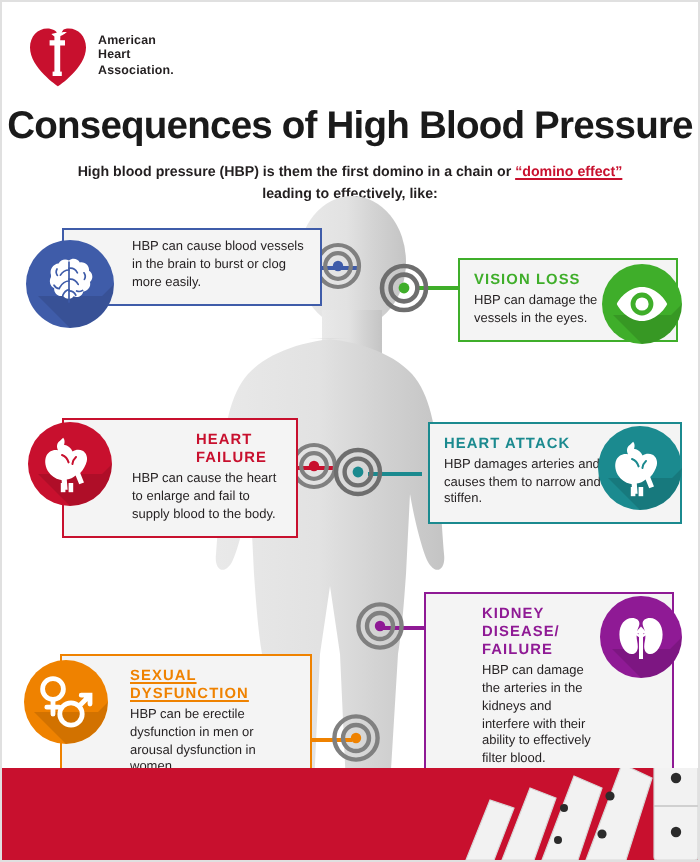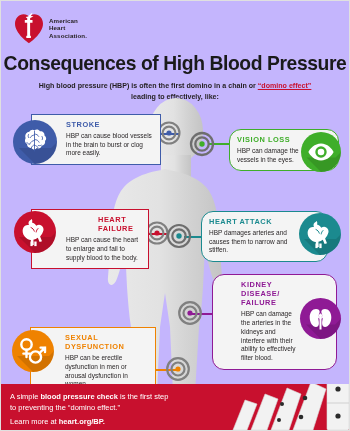--- a/index.html
+++ b/index.html
@@ -4,21 +4,21 @@
 <style>
   * { box-sizing: border-box; margin: 0; padding: 0; }
   html, body { background: #6b6b6b; }
   body {
     font-family: "Liberation Sans", sans-serif;
     display: flex; justify-content: center; align-items: flex-start;
   }
   .poster {
     position: relative;
     width: 350px; height: 431px;
-    background: #c4b5fd;
+    background: #ffffff;
     overflow: hidden;
     border: 1px solid #e0e0e0;
   }
 
   
   .logo { position: absolute; left: 13px; top: 11px; display: flex; align-items: center; gap: 5px; }
   .logo-mark { width: 30px; height: 32px; display: block; }
   .logo-text { font-size: 6.2px; line-height: 7.6px; font-weight: bold; color: #231f20; letter-spacing: .1px; }
 
   
@@ -51,21 +51,21 @@
     padding: 5px 7px 6px 7px;
   }
   .callout .title {
     font-size: 7.4px; font-weight: bold; letter-spacing: .55px;
     margin-bottom: 2.5px; line-height: 9.2px;
   }
   .callout .body {
     font-size: 6.5px; line-height: 8.8px; color: #231f20;
   }
   .callout.left-icon { padding-left: 34px; }
-  .callout.right-icon { padding-right: 36px; border-radius: 12px; }
+  .callout.right-icon { padding-right: 36px; }
 
   
   .badge {
     position: absolute; border-radius: 50%;
     display: flex; align-items: center; justify-content: center;
     overflow: hidden;
   }
   .badge svg { display: block; }
 
   
@@ -94,21 +94,21 @@
     </svg>
     <div class="logo-text">
       <div>American</div>
       <div>Heart</div>
       <div>Association.</div>
     </div>
   </div>
 
   <div class="headline">Consequences of High Blood Pressure</div>
   <div class="subhead">
-    <span>High blood pressure (HBP) is often the first domino in a chain or </span><span class="red">“domino effect”</span><br>
+    <span>High blood pressure (HBP) is them the first domino in a chain or </span><span class="red">“domino effect”</span><br>
     <span>leading to effectively, like:</span>
   </div>
 
   <svg class="silhouette" viewBox="0 0 350 300">
     <defs>
       <linearGradient id="bodyGrad" x1="0" y1="0" x2="1" y2="0">
         <stop offset="0%" stop-color="#e9e9e9"></stop>
         <stop offset="45%" stop-color="#e2e2e2"></stop>
         <stop offset="70%" stop-color="#d3d3d3"></stop>
         <stop offset="100%" stop-color="#c4c4c4"></stop>
@@ -179,21 +179,20 @@
   </svg>
   <svg class="marker" style="left:164px; top:355px;" viewBox="0 0 26 26">
     <g fill="none" stroke="#808080" stroke-width="2.2">
         <circle cx="13" cy="13" r="10.8"></circle>
         <circle cx="13" cy="13" r="6.5"></circle>
       </g>
     <circle cx="13" cy="13" r="2.6" fill="#ef8200"></circle>
   </svg>
 
   <div class="callout left-icon" style="left:30px; top:113px; width:130px; border-color:#3f5ca9;">
-    <div class="title" style="color:#3f5ca9;">STROKE</div>
     <div class="body">HBP can cause blood vessels in the brain to burst or clog more easily.</div>
   </div>
   <div class="badge" style="left:12px; top:119px; width:44px; height:44px; background:#3f5ca9;">
     <svg width="44" height="44" viewBox="0 0 44 44">
       <path d="M44 22a22 22 0 0 1-22 22L6 28h32z" fill="#000" opacity=".11"></path>
       <g fill="#ffffff">
         <path d="M12.5 17.5c-.9-3 1.2-5.6 3.8-5.8 1-1.9 3.4-2.6 5.2-1.4 1.6-1.5 4.3-1.1 5.4.9 2.6-.5 4.9 1.6 4.6 4.2 2 1.2 2.3 4.1.5 5.6.6 2.3-1.1 4.6-3.4 4.7-.3 2.2-2.8 3.5-4.8 2.4-1.3 1.8-4.1 1.7-5.3-.2-2.4.6-4.7-1.4-4.4-3.8-2.2-.9-2.7-3.9-1.6-5.6z"></path>
       </g>
       <g fill="none" stroke="#3f5ca9" stroke-width=".85" stroke-linecap="round">
         <path d="M21.5 11v20"></path>
@@ -229,59 +228,59 @@
         <path d="M15.8 9.5c-1.6 1.2-1.5 3.2-.8 4.6-2.4-.6-4.8.6-5.8 2.8-1.2 2.6-.5 6 1.3 8.4 1.7 2.3 4.2 3.6 6.3 3.7l.4 4.9h2.6l-.4-5.1c1.7-.3 3.1-1 4.4-2.1l1.8 4.4 2.4-.9-1.9-4.7c1.6-1.6 2.7-3.7 3.3-5.9.5-2-.3-4.2-2.1-5.2-1.6-.9-3.6-.7-5 .4-.8-1.8-2.4-3.1-4.3-3.4.5-1.2.4-2.5-.4-3.5-.6.7-1.3 1.2-1.8 1.7z"></path>
       </g>
       <g fill="none" stroke="#c8102e" stroke-width="1" stroke-linecap="round">
         <path d="M17 16.5c1.6.6 2.8 2 3.3 3.7M24 17.5c-1 .9-1.6 2.2-1.8 3.5"></path>
       </g>
       <rect x="16.4" y="30.5" width="2.3" height="4.6" fill="#ffffff"></rect>
       <rect x="20.3" y="30.5" width="2.3" height="4.6" fill="#ffffff"></rect>
     </svg>
   </div>
 
-  <div class="callout right-icon" style="left:200px; top:210px; width:127px; border-color:#1b8a8f;">
+  <div class="callout right-icon" style="left:213px; top:210px; width:127px; border-color:#1b8a8f;">
     <div class="title" style="color:#1b8a8f;">HEART ATTACK</div>
     <div class="body">HBP damages arteries and causes them to narrow and stiffen.</div>
   </div>
   <div class="badge" style="left:298px; top:212px; width:42px; height:42px; background:#1b8a8f;">
     <svg width="42" height="42" viewBox="0 0 42 42">
       <path d="M42 21a21 21 0 0 1-21 21L5 26h32z" fill="#000" opacity=".12"></path>
       <g fill="#ffffff">
         <path d="M15.8 9.5c-1.6 1.2-1.5 3.2-.8 4.6-2.4-.6-4.8.6-5.8 2.8-1.2 2.6-.5 6 1.3 8.4 1.7 2.3 4.2 3.6 6.3 3.7l.4 4.9h2.6l-.4-5.1c1.7-.3 3.1-1 4.4-2.1l1.8 4.4 2.4-.9-1.9-4.7c1.6-1.6 2.7-3.7 3.3-5.9.5-2-.3-4.2-2.1-5.2-1.6-.9-3.6-.7-5 .4-.8-1.8-2.4-3.1-4.3-3.4.5-1.2.4-2.5-.4-3.5-.6.7-1.3 1.2-1.8 1.7z"></path>
       </g>
       <g fill="none" stroke="#1b8a8f" stroke-width="1" stroke-linecap="round">
         <path d="M17 16.5c1.6.6 2.8 2 3.3 3.7M24 17.5c-1 .9-1.6 2.2-1.8 3.5"></path>
       </g>
       <rect x="16.4" y="30.5" width="2.3" height="4.6" fill="#ffffff"></rect>
       <rect x="20.3" y="30.5" width="2.3" height="4.6" fill="#ffffff"></rect>
     </svg>
   </div>
 
-  <div class="callout right-icon" style="left:211px; top:273px; width:125px; border-color:#8f1a95;padding-left:28px;">
+  <div class="callout right-icon" style="left:211px; top:295px; width:125px; border-color:#8f1a95;padding-left:28px;">
     <div class="title" style="color:#8f1a95;">KIDNEY DISEASE/ FAILURE</div>
     <div class="body">HBP can damage the arteries in the kidneys and interfere with their ability to effectively filter blood.</div>
   </div>
   <div class="badge" style="left:299px; top:297px; width:41px; height:41px; background:#8f1a95;">
     <svg width="41" height="41" viewBox="0 0 41 41">
       <path d="M41 20.5a20.5 20.5 0 0 1-20.5 20.5L6 26.5h29z" fill="#000" opacity=".12"></path>
       <g fill="#ffffff">
         <path d="M16 11c-3.6 0-6.3 3.4-6.3 8.2 0 5.3 3 9.8 6.2 9.8 2 0 3-1.6 3-3.8 0-1.9-.6-3.3-.6-5.2 0-3.4 1.4-4.5 1.4-6.2 0-1.6-1.4-2.8-3.7-2.8z"></path>
         <path d="M25 11c3.6 0 6.3 3.4 6.3 8.2 0 5.3-3 9.8-6.2 9.8-2 0-3-1.6-3-3.8 0-1.9.6-3.3.6-5.2 0-3.4-1.4-4.5-1.4-6.2 0-1.6 1.4-2.8 3.7-2.8z"></path>
         <path d="M19.5 16.5h2v15h-2z"></path>
         <path d="M20.5 15.2l3.2 3.6h-6.4z"></path>
       </g>
       <g stroke="#ffffff" stroke-width="1.2" stroke-linecap="round">
         <path d="M20.5 20.5l-3.6-2.2M20.5 20.5l3.6-2.2"></path>
       </g>
     </svg>
   </div>
 
   <div class="callout left-icon" style="left:29px; top:326px; width:126px; border-color:#ef8200;">
-    <div class="title" style="color:#ef8200;">SEXUAL DYSFUNCTION</div>
+    <div class="title" style="color:#ef8200;text-decoration:underline;">SEXUAL DYSFUNCTION</div>
     <div class="body">HBP can be erectile dysfunction in men or arousal dysfunction in women.</div>
   </div>
   <div class="badge" style="left:11px; top:329px; width:42px; height:42px; background:#ef8200;">
     <svg width="42" height="42" viewBox="0 0 42 42">
       <path d="M42 21a21 21 0 0 1-21 21L5 26h32z" fill="#000" opacity=".12"></path>
       <g fill="none" stroke="#ffffff" stroke-width="2.4" stroke-linecap="round">
         <circle cx="14.5" cy="14.5" r="5.2"></circle>
         <path d="M14.5 19.9v7.2M11.4 23.6h6.2"></path>
         <circle cx="23.5" cy="27" r="5.6"></circle>
         <path d="M27.6 23 33 17.6M28.6 17.6H33V22"></path>
@@ -301,20 +300,15 @@
       <g fill="#2b2b2b">
         <circle cx="51" cy="34" r="2"></circle>
           <circle cx="48" cy="50" r="2"></circle>
         <circle cx="74" cy="28" r="2.3"></circle>
           <circle cx="70" cy="47" r="2.3"></circle>
         <circle cx="107" cy="19" r="2.6"></circle>
           <circle cx="107" cy="46" r="2.6"></circle>
       </g>
       <line x1="96" y1="33" x2="118" y2="33" stroke="#d0d0d0" stroke-width="1"></line>
     </svg>
-    <div class="footer-text">
-      <span>A simple </span><b>blood pressure check</b><span> is the first step</span><br>
-      <span>to preventing the “domino effect.”</span>
-      <span class="ln3"><span>Learn more at </span><b>heart.org/BP.</b></span>
-    </div>
   </div>
 
 </div>
 
 </body></html>

